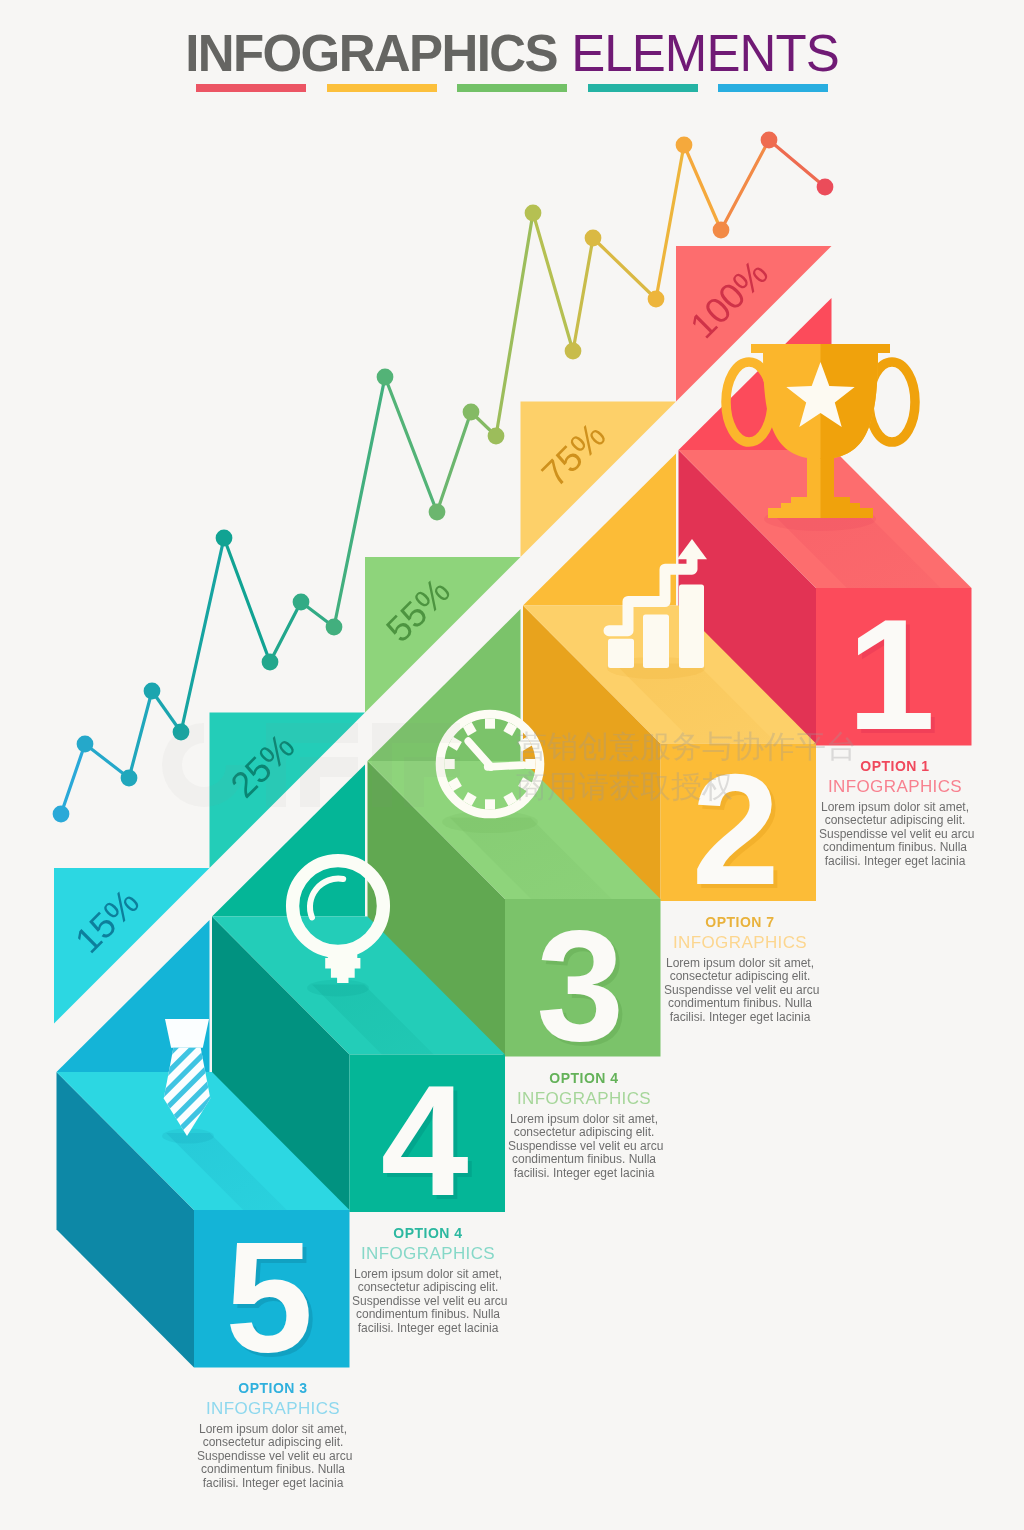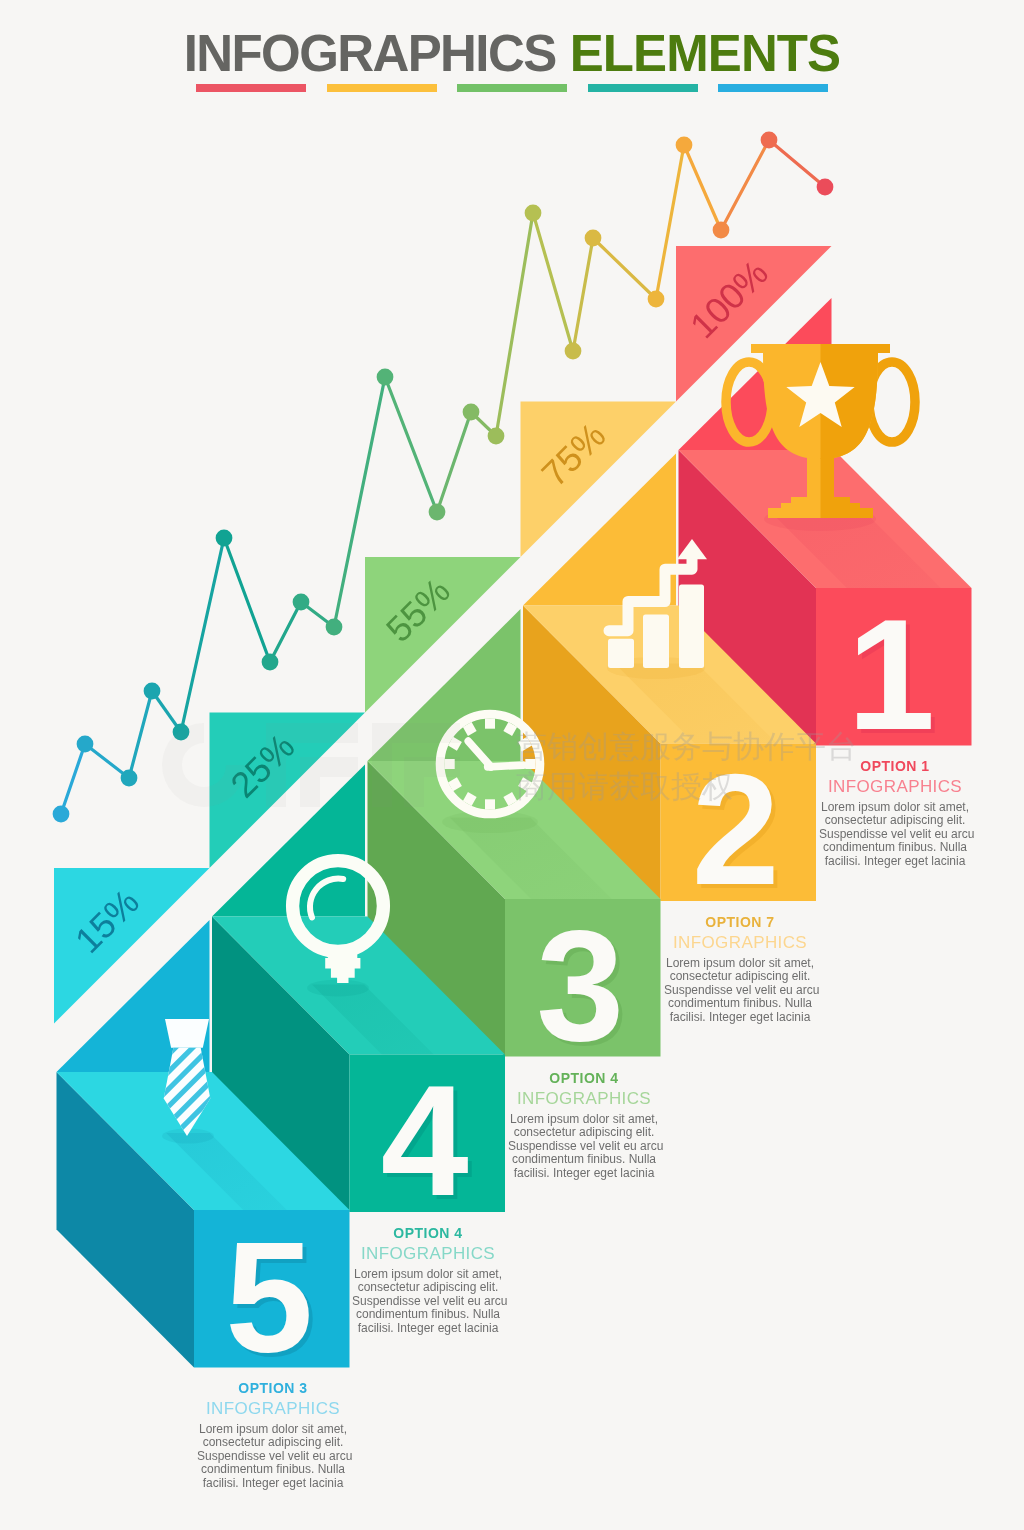--- a/index.html
+++ b/index.html
@@ -1,20 +1,20 @@
 <!DOCTYPE html>
 <html><head><meta charset="utf-8"><style>
 html,body{margin:0;padding:0;}
 body{width:1024px;height:1530px;overflow:hidden;background:#f7f6f4;font-family:"Liberation Sans",sans-serif;}
 #stage{position:relative;width:1024px;height:1530px;background:#f7f6f4;}
 #art{position:absolute;left:0;top:0;}
 .hd{position:absolute;left:0;top:28px;width:1024px;text-align:center;}
 .hd-title{font-size:51px;line-height:1;white-space:nowrap;}
 .hd-b{font-weight:bold;color:#656562;letter-spacing:-1.6px;}
-.hd-l{font-weight:bold;color:#4d7c0f;letter-spacing:-0.9px;}
+.hd-l{font-weight:normal;color:#701a75;letter-spacing:-0.9px;}
 .rules{position:absolute;left:196px;top:84px;width:632px;display:flex;justify-content:space-between;}
 .rule{width:110px;height:8px;}
 .optblk{position:absolute;width:152px;text-align:center;}
 .opt-t{font-weight:bold;font-size:14px;letter-spacing:.5px;line-height:17px;}
 .opt-s{font-size:17px;letter-spacing:.4px;line-height:23px;}
 .opt-b{font-size:12px;line-height:13.4px;color:#6e6e6e;margin-top:3px;white-space:nowrap;}
 
 </style></head><body>
 
 <div id="stage">

